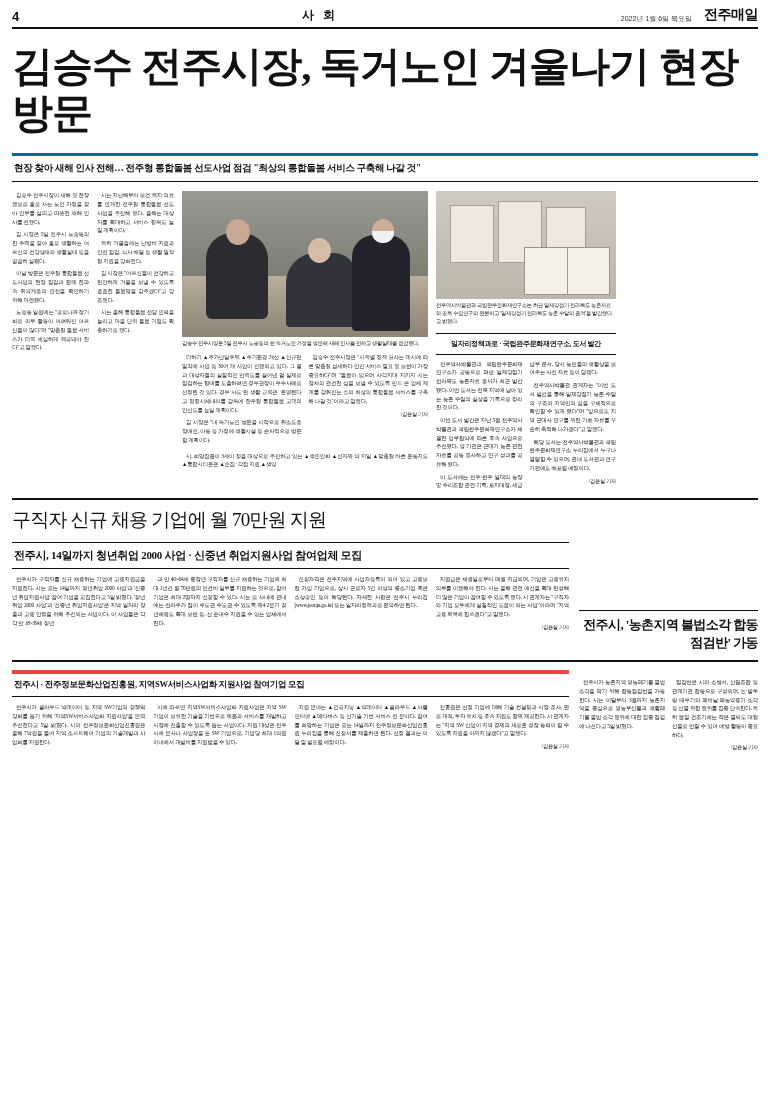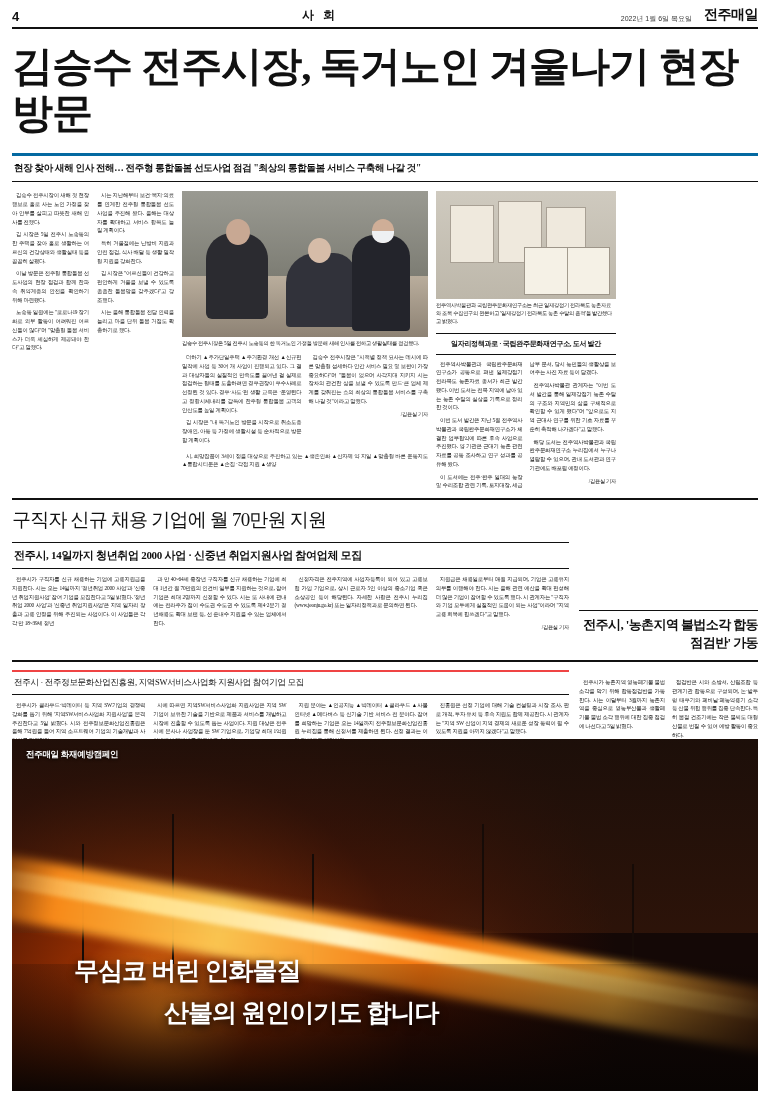--- a/index.html
+++ b/index.html
@@ -180,22 +180,22 @@
   }
   .fourcol p { margin: 0 0 4px 0; text-indent: 4px; }
 
   .side-title { font-size: 13px; font-weight: bold; letter-spacing: -0.6px; text-align: right; }
 
   
   .bot { display: flex; gap: 10px; margin-top: 8px; }
   .bot-main { width: 560px; }
   .bot-side { width: 180px; }
   .bot-head {
-    font-size: 8.5px; font-weight: normal;
-    border-top: 2px solid #ef4444; border-bottom: 1px solid #111;
+    font-size: 8.5px; font-weight: bold;
+    border-top: 4px solid #ef4444; border-bottom: 1px solid #111;
     padding: 5px 2px; letter-spacing: -0.3px;
   }
 
   
   .campaign {
     position: absolute;
     left: 12px; right: 12px; bottom: 4px;
     height: 352px;
     background: #0b0705;
     overflow: hidden;
@@ -374,29 +374,14 @@
       <div class="twocol" style="margin-top:8px;">
         <p>전주시가 농촌지역 영농폐기물 불법 소각을 막기 위해 합동점검반을 가동한다.
 시는 이달부터 3월까지 농촌지역을 중심으로 영농부산물과 생활폐기물 불법 소각 행위에 대한 집중 점검에 나선다고 5일 밝혔다.</p>
         <p>점검반은 시와 소방서, 산림조합 등 관계기관 합동으로 구성되며, 논·밭두렁 태우기와 폐비닐·폐농약용기 소각 등 산불 위험 행위를 집중 단속한다.
 특히 봄철 건조기에는 작은 불씨도 대형 산불로 번질 수 있어 예방 활동이 중요하다.</p>
         <div class="byline">/김윤실 기자</div>
       </div>
     </div>
   </div>
 
-  <div class="campaign">
-    <div class="fire-bg"></div>
-    <div class="smoke"></div>
-    <div class="tree" style="left:70px; height:120px;"></div>
-    <div class="tree" style="left:160px; height:150px;"></div>
-    <div class="tree" style="left:300px; height:110px;"></div>
-    <div class="tree" style="left:470px; height:140px;"></div>
-    <div class="tree" style="left:620px; height:100px;"></div>
-    <div class="fire-line"></div>
-    <div class="fire-line2"></div>
-    <div class="ground"></div>
-    <div class="camp-label">전주매일 화재예방캠페인</div>
-    <div class="camp-l1">무심코 버린 인화물질</div>
-    <div class="camp-l2">산불의 원인이기도 합니다</div>
-  </div>
 
 </div>
 
 </body></html>

